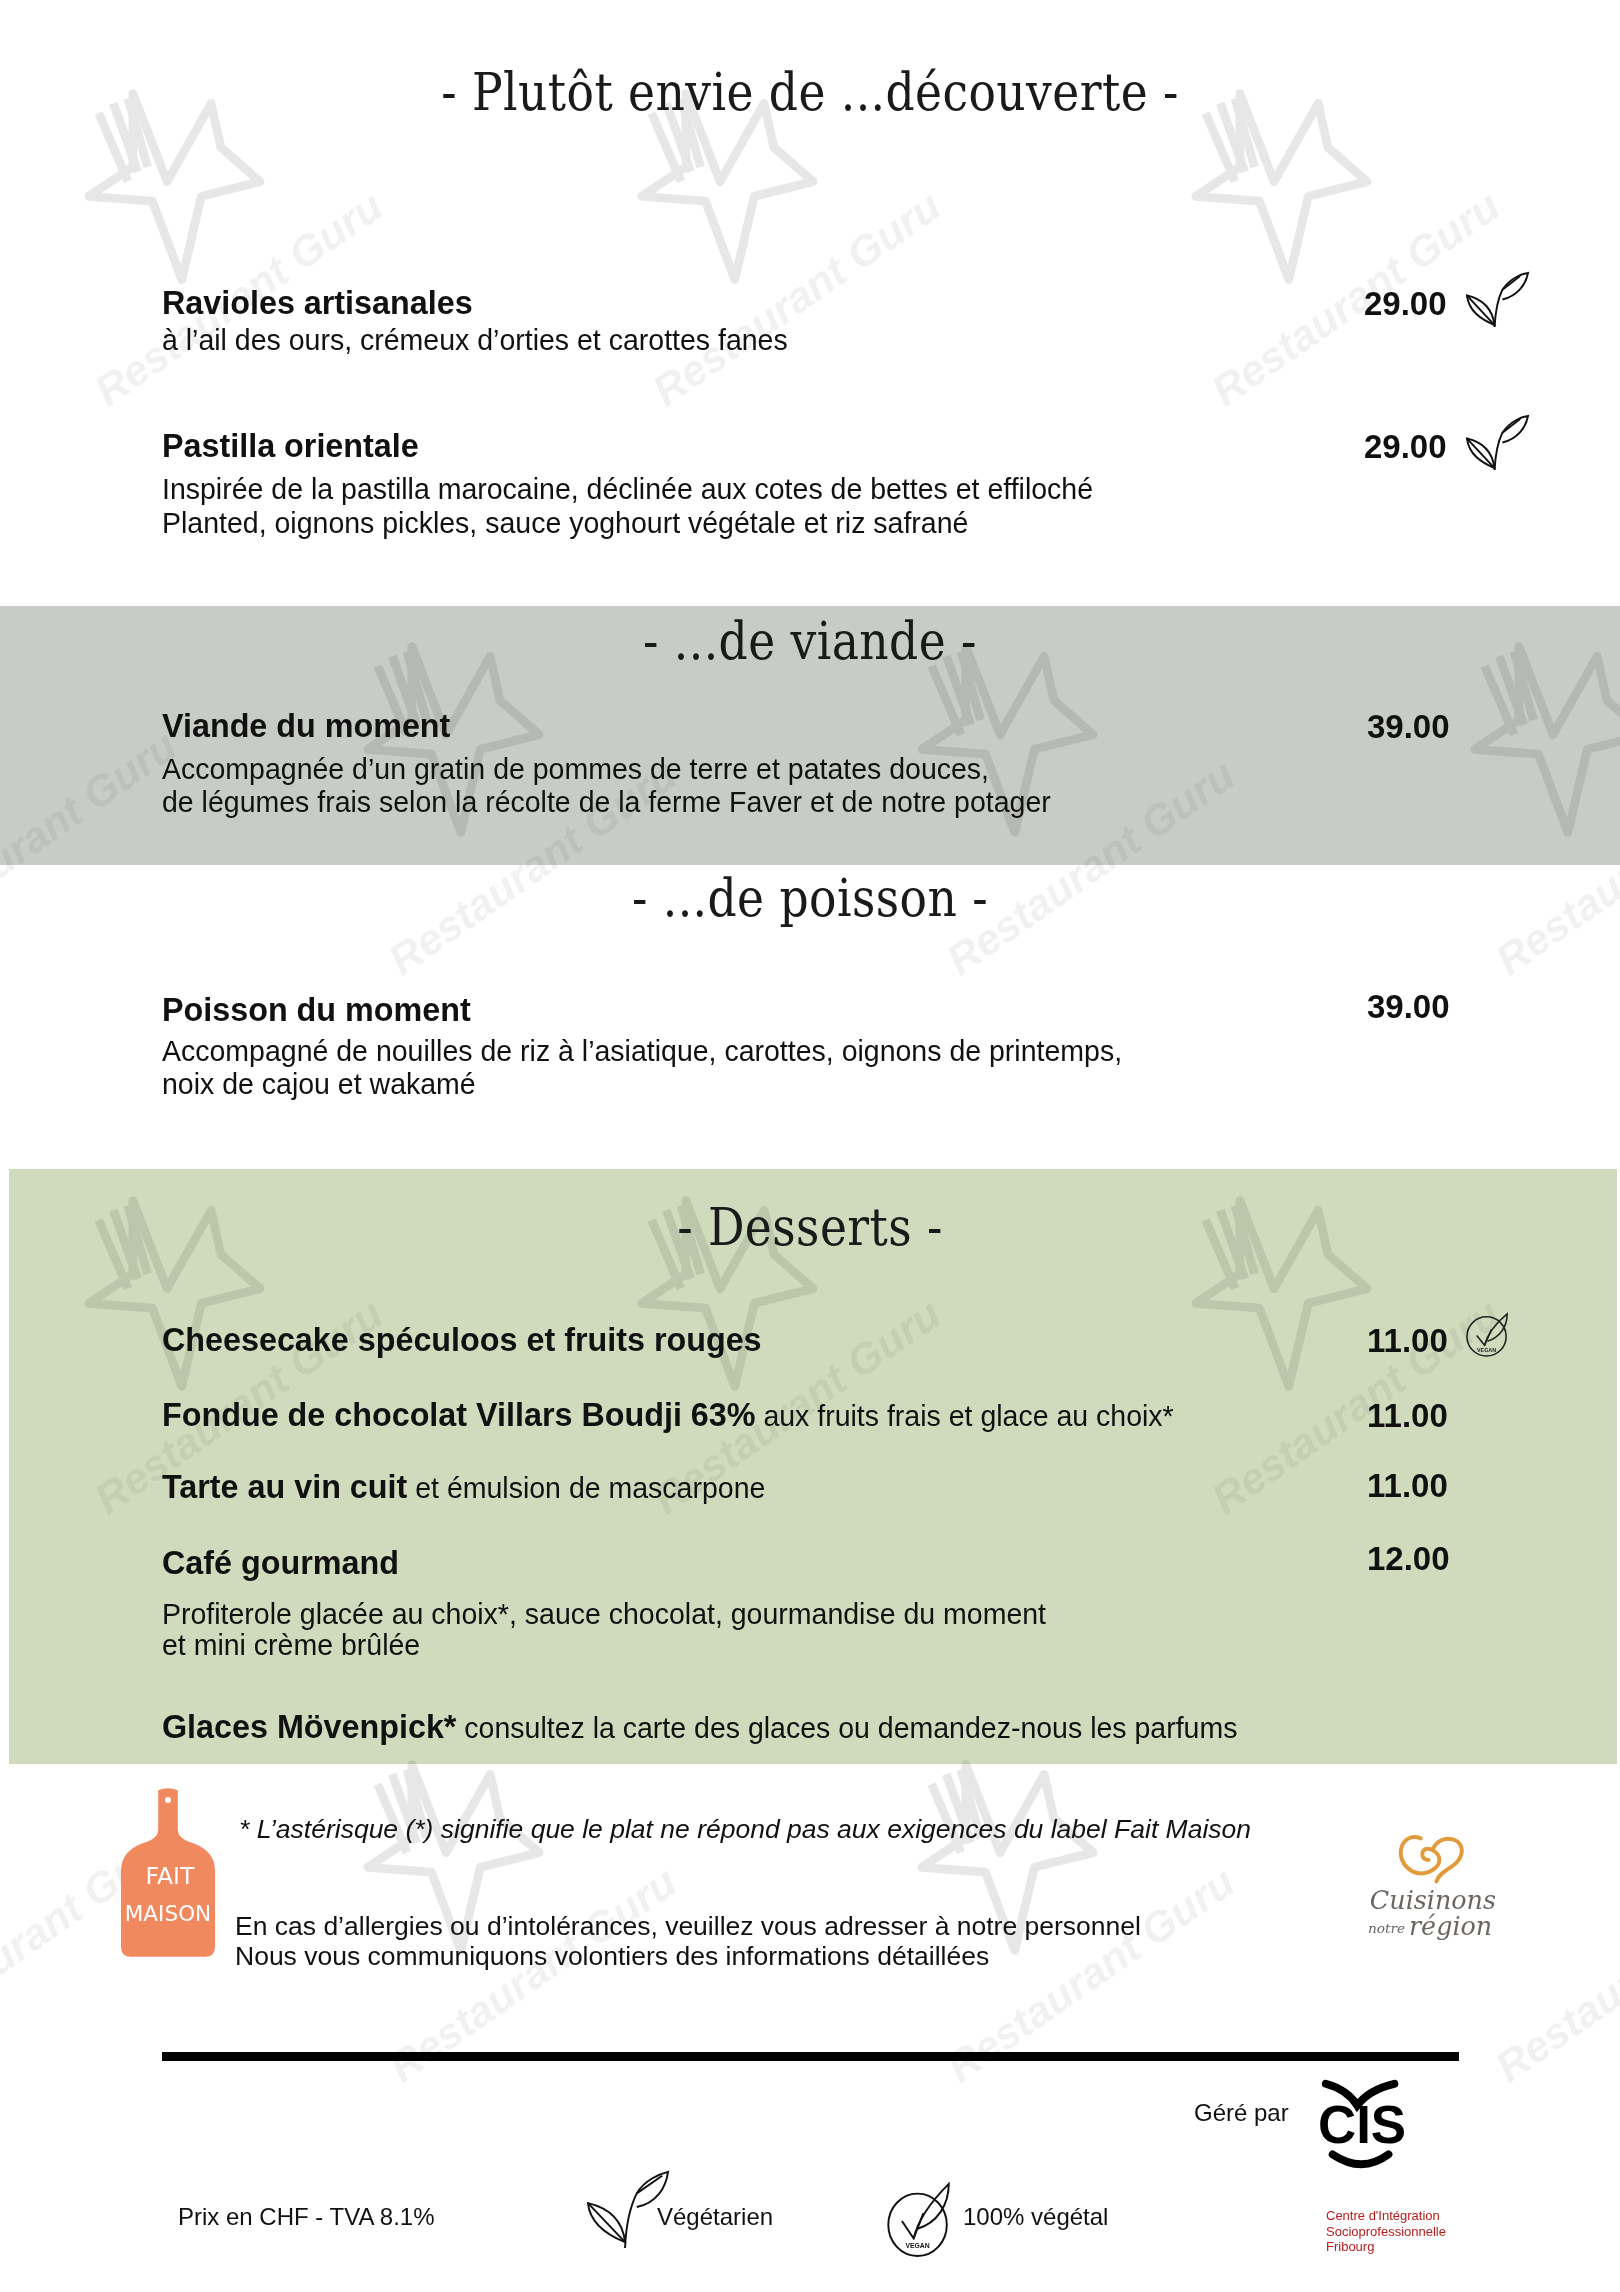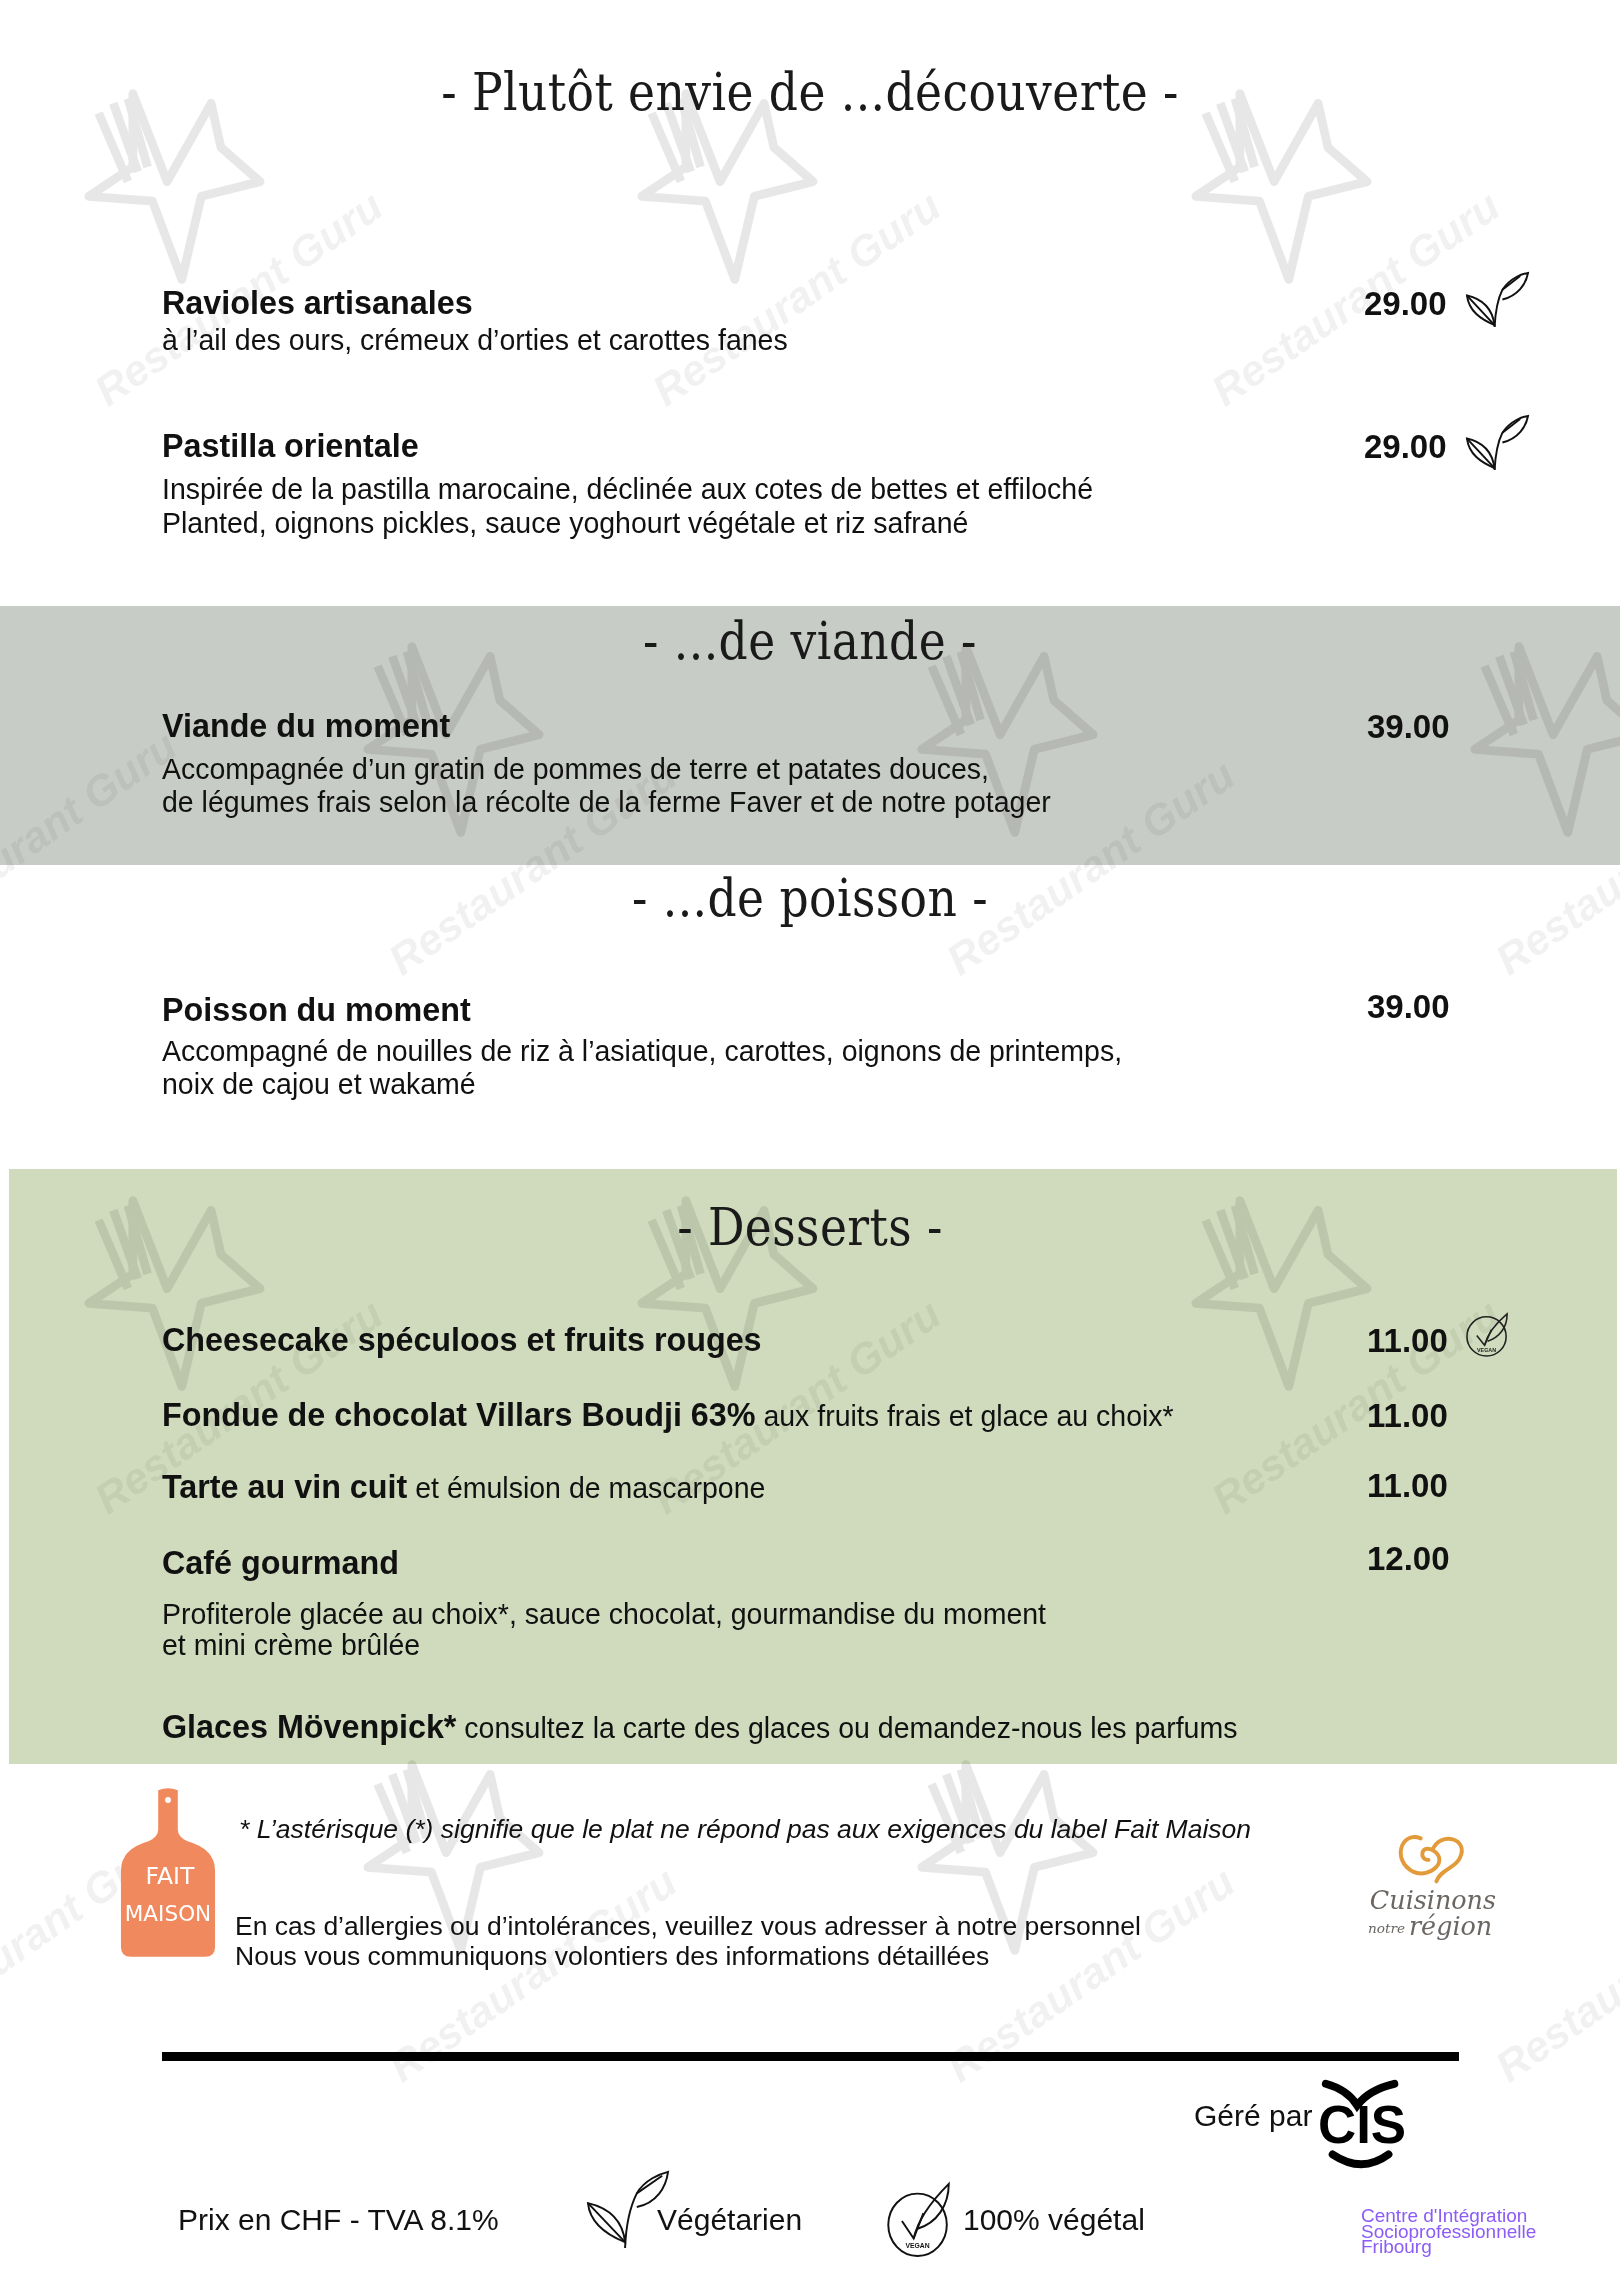--- a/index.html
+++ b/index.html
@@ -31,22 +31,22 @@
   .price.alt { left:1367px; }
   .icon { position:absolute; }
   .note-italic {
     position:absolute; left:239px; top:1814px; font-style:italic; font-size:26.5px; color:#111; white-space:nowrap;
   }
   .allergy {
     position:absolute; left:235px; top:1911px; width:1078px; text-align:left;
     font-size:26.5px; line-height:30px; color:#111;
   }
   .rule { position:absolute; left:162px; top:2052px; width:1297px; height:8.8px; background:#000; }
-  .foot-text { position:absolute; font-size:30px; color:#111; white-space:nowrap; }
-  .cis-small { position:absolute; left:1361px; top:2208px; font-size:19px; line-height:15.7px; color:#8b5cf6; }
+  .foot-text { position:absolute; font-size:24px; color:#111; white-space:nowrap; }
+  .cis-small { position:absolute; left:1326px; top:2208px; font-size:13px; line-height:15.7px; color:#b91c1c; }
   .watermark { position:absolute; opacity:0.09; pointer-events:none; }
   .wm-text {
     position:absolute; font-size:43px; font-style:italic; font-weight:bold; color:#000; opacity:0.05;
     transform:rotate(-35deg); white-space:nowrap; pointer-events:none;
   }
 </style>
 </head>
 <body>
 
 <div class="band-grey"></div>

